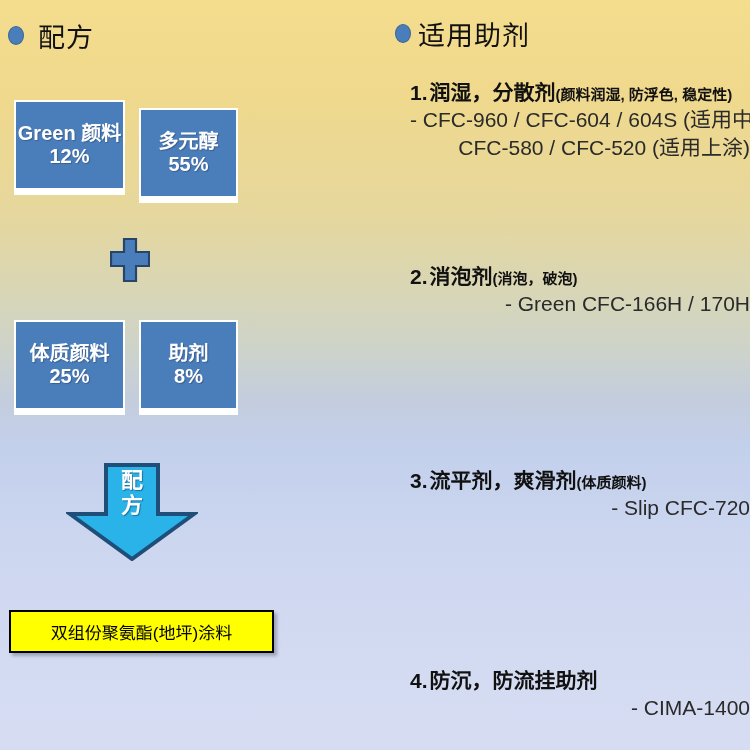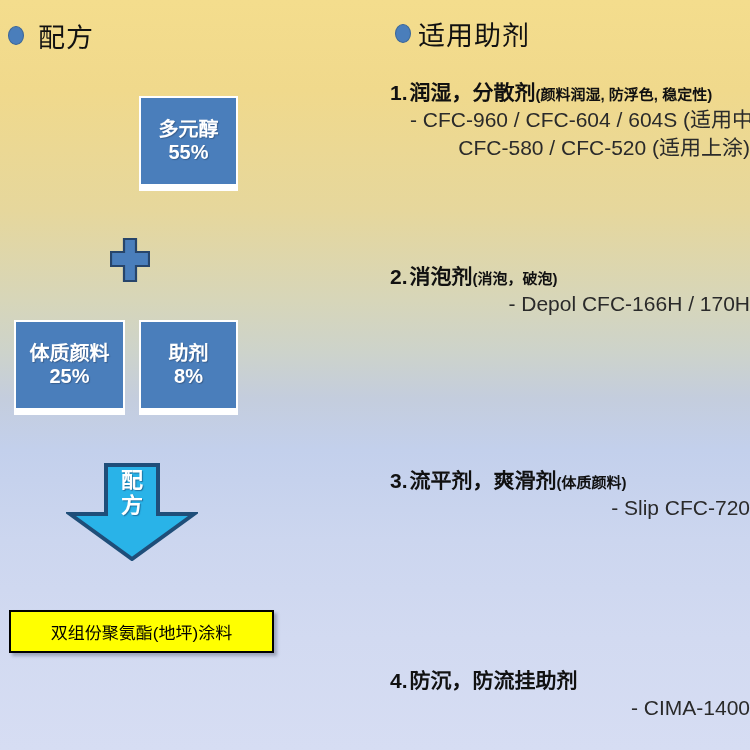--- a/index.html
+++ b/index.html
@@ -43,21 +43,21 @@
     border:2px solid #ffffff;
     box-shadow:0 5px 0 0 #ffffff;
     display:flex;flex-direction:column;
     align-items:center;justify-content:center;
     color:#ffffff;font-weight:bold;
     text-shadow:1px 1px 1px rgba(40,60,90,.45);
   }
   .comp-name{font-size:20px;line-height:1.1;white-space:nowrap;}
   .comp-pct{font-size:20px;line-height:1.25;}
   #box-green{left:14px;top:100px;width:111px;height:90px;}
-  #box-polyol{left:139px;top:96px;width:99px;height:90px;}
+  #box-polyol{left:139px;top:108px;width:99px;height:90px;}
   #box-extender{left:14px;top:320px;width:111px;height:90px;}
   #box-additive{left:139px;top:320px;width:99px;height:90px;}
 
   
   #plus-sign{
     position:absolute;left:110px;top:238px;width:40px;height:44px;
   }
 
   
   #down-arrow{position:absolute;left:66px;top:463px;width:132px;height:98px;}
@@ -81,40 +81,45 @@
     font-size:17px;color:#000;font-weight:400;white-space:nowrap;
     letter-spacing:0px;
   }
 
   
   #additive-list{position:absolute;left:390px;top:80px;width:360px;}
   .additive-item{position:absolute;left:0;width:360px;}
   .item-title{
     font-size:21px;font-weight:bold;color:#111;white-space:nowrap;
     line-height:1.25;
+    margin-left:20px;
   }
   .item-title .num{margin-right:2px;}
   .item-note{font-size:15px;font-weight:bold;}
   .item-line{
     font-size:21px;color:#2a2a2a;white-space:nowrap;line-height:1.3;
     font-weight:400;
   }
   .indent1{padding-left:20px;}
   .indent2{padding-left:38px;text-align:right;}
 </style>
 </head>
 <body>
 
 <div id="slide">
 
   <div class="heading" id="heading-left">
     <span class="bullet"></span>
     <span class="heading-text">配方</span>
   </div>
 
+  <div class="comp-box" id="box-green">
+    <span class="comp-name">Green 颜料</span>
+    <span class="comp-pct">12%</span>
+  </div>
 
   <div class="comp-box" id="box-polyol">
     <span class="comp-name">多元醇</span>
     <span class="comp-pct">55%</span>
   </div>
 
   <div class="comp-box" id="box-extender">
     <span class="comp-name">体质颜料</span>
     <span class="comp-pct">25%</span>
   </div>
@@ -152,21 +157,21 @@
         <span class="num">1.</span><span>润湿，分散剂</span><span class="item-note">(颜料润湿, 防浮色, 稳定性)</span>
       </div>
       <div class="item-line indent1">- CFC-960 / CFC-604 / 604S (适用中涂)</div>
       <div class="item-line indent2">CFC-580 / CFC-520 (适用上涂)</div>
     </div>
 
     <div class="additive-item" style="top:184px;">
       <div class="item-title">
         <span class="num">2.</span><span>消泡剂</span><span class="item-note">(消泡，破泡)</span>
       </div>
-      <div class="item-line indent2">- Depol CFC-166H / 170H</div>
+      <div class="item-line indent2">- Green CFC-166H / 170H</div>
     </div>
 
     <div class="additive-item" style="top:388px;">
       <div class="item-title">
         <span class="num">3.</span><span>流平剂，爽滑剂</span><span class="item-note">(体质颜料)</span>
       </div>
       <div class="item-line indent2">- Slip CFC-720</div>
     </div>
 
     <div class="additive-item" style="top:588px;">

